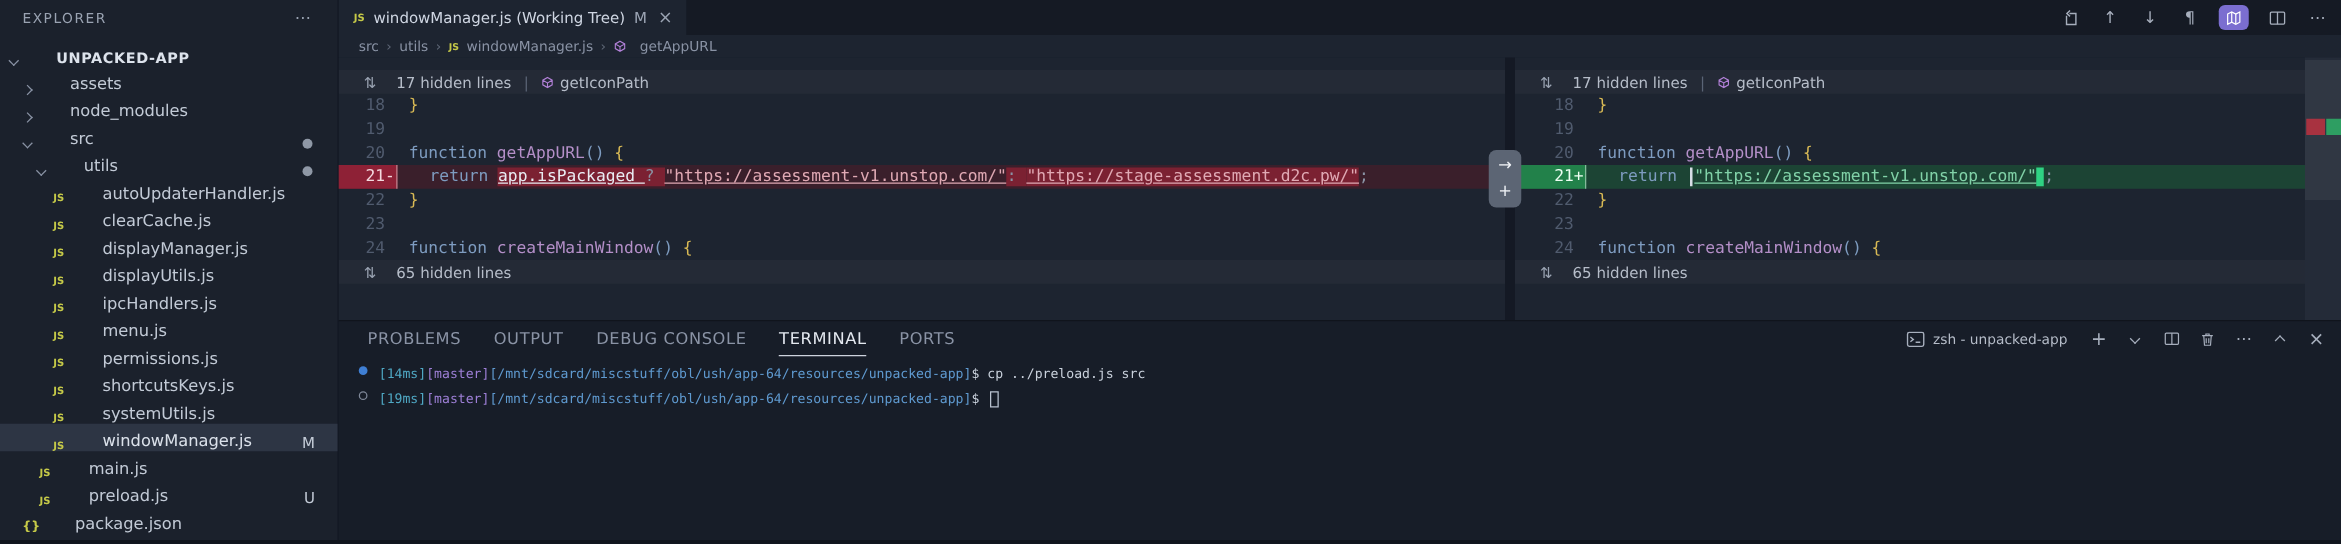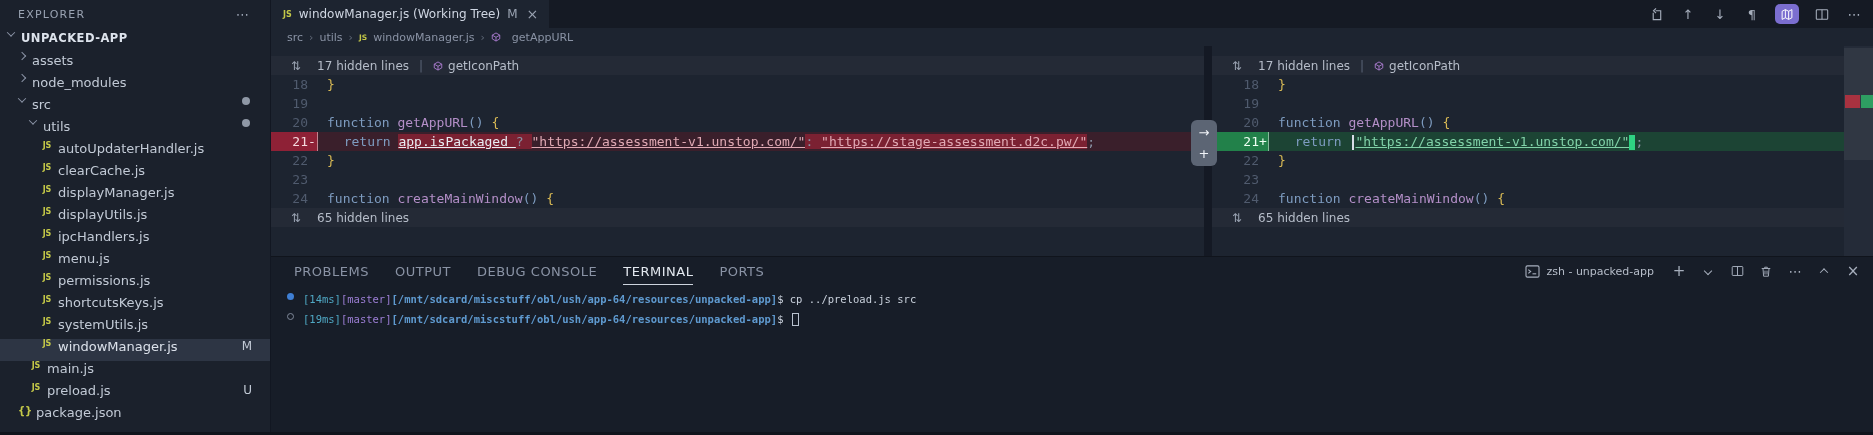--- a/index.html
+++ b/index.html
@@ -4,21 +4,21 @@
 <style>
   html,body{margin:0;padding:0;background:#10141c;}
   #app{position:relative;width:1873px;height:432px;overflow:hidden;background:#171d28;
        font-family:"DejaVu Sans",sans-serif;-webkit-font-smoothing:antialiased;}
   
   .sidebar{position:absolute;left:0;top:0;bottom:0;width:270px;background:#1b212c;border-right:1px solid #121722;}
   .sb-header{height:28px;display:flex;align-items:center;justify-content:space-between;
              padding:0 20px 0 18px;color:#9aa3b2;font-size:11px;letter-spacing:1.2px;}
   .sb-more{color:#9aa3b2;font-size:13px;cursor:pointer;}
   .tree{position:absolute;top:31px;left:0;right:0;}
-  .trow{height:22px;display:flex;align-items:flex-start;position:relative;color:#c2cad6;font-size:13px;white-space:nowrap;}
+  .trow{height:22px;display:flex;align-items:flex-end;position:relative;color:#c2cad6;font-size:13px;white-space:nowrap;gap:24px;}
   .trow.selected{background:#2d3544;color:#dbe1ea;}
   .trow.root{font-weight:bold;font-size:11.5px;letter-spacing:.5px;color:#dde3ec;}
   .chev{width:5px;height:5px;border-right:1.4px solid #8a93a5;border-bottom:1.4px solid #8a93a5;
         display:inline-block;flex:none;margin:0 7px 0 2px;}
   .chev.exp{transform:rotate(45deg) translate(-1px,-1px);}
   .chev.col{transform:rotate(-45deg);}
   .ficon{flex:none;width:16px;text-align:center;margin-right:3px;font-weight:bold;font-size:8px;color:#c5c948;}
   .ficon.json{font-size:10px;}
   .tbadge{position:absolute;right:18px;font-size:12px;color:#c2cad6;}
   .tdot{position:absolute;right:20px;width:8px;height:8px;border-radius:50%;background:#8f98a6;}
@@ -84,21 +84,21 @@
   .pright .pi{display:flex;align-items:center;justify-content:center;width:16px;height:16px;cursor:pointer;font-size:13px;}
   .tlabel{display:flex;align-items:center;gap:6px;font-size:11px;color:#b6bdc9;margin-right:4px;}
   .chev2{width:5px;height:5px;border-right:1.3px solid #a7afbd;border-bottom:1.3px solid #a7afbd;display:inline-block;}
   .chev2.down{transform:rotate(45deg);}
   .chev2.up{transform:rotate(-135deg) translate(-1px,-1px);}
   .term{position:absolute;left:16px;right:0;top:36px;font:10.5px "DejaVu Sans Mono",monospace;color:#c9d1dc;}
   .tline{height:20px;display:flex;align-items:flex-start;white-space:pre;}
   .tbullet{width:7px;height:7px;border-radius:50%;margin-right:9px;flex:none;box-sizing:border-box;}
   .tbullet.filled{background:#3f7fd4;}
   .tbullet.open{border:1px solid #7f8899;}
-  .tt{color:#4fa8c4;}.tb{color:#9d7fd6;}.tp{color:#5f9ad0;font-weight:bold;}.tw{color:#c9d1dc;}
+  .tt{color:#4fa8c4;}.tb{color:#9d7fd6;}.tp{color:#5f9ad0;}.tw{color:#c9d1dc;}
   .tcur{display:inline-block;width:7px;height:13px;border:1px solid #b9c2cf;margin-left:2px;box-sizing:border-box;}
 </style>
 </head>
 <body>
 
 <div id="app">
 
   <div class="sidebar">
     <div class="sb-header">
       <span>EXPLORER</span>

